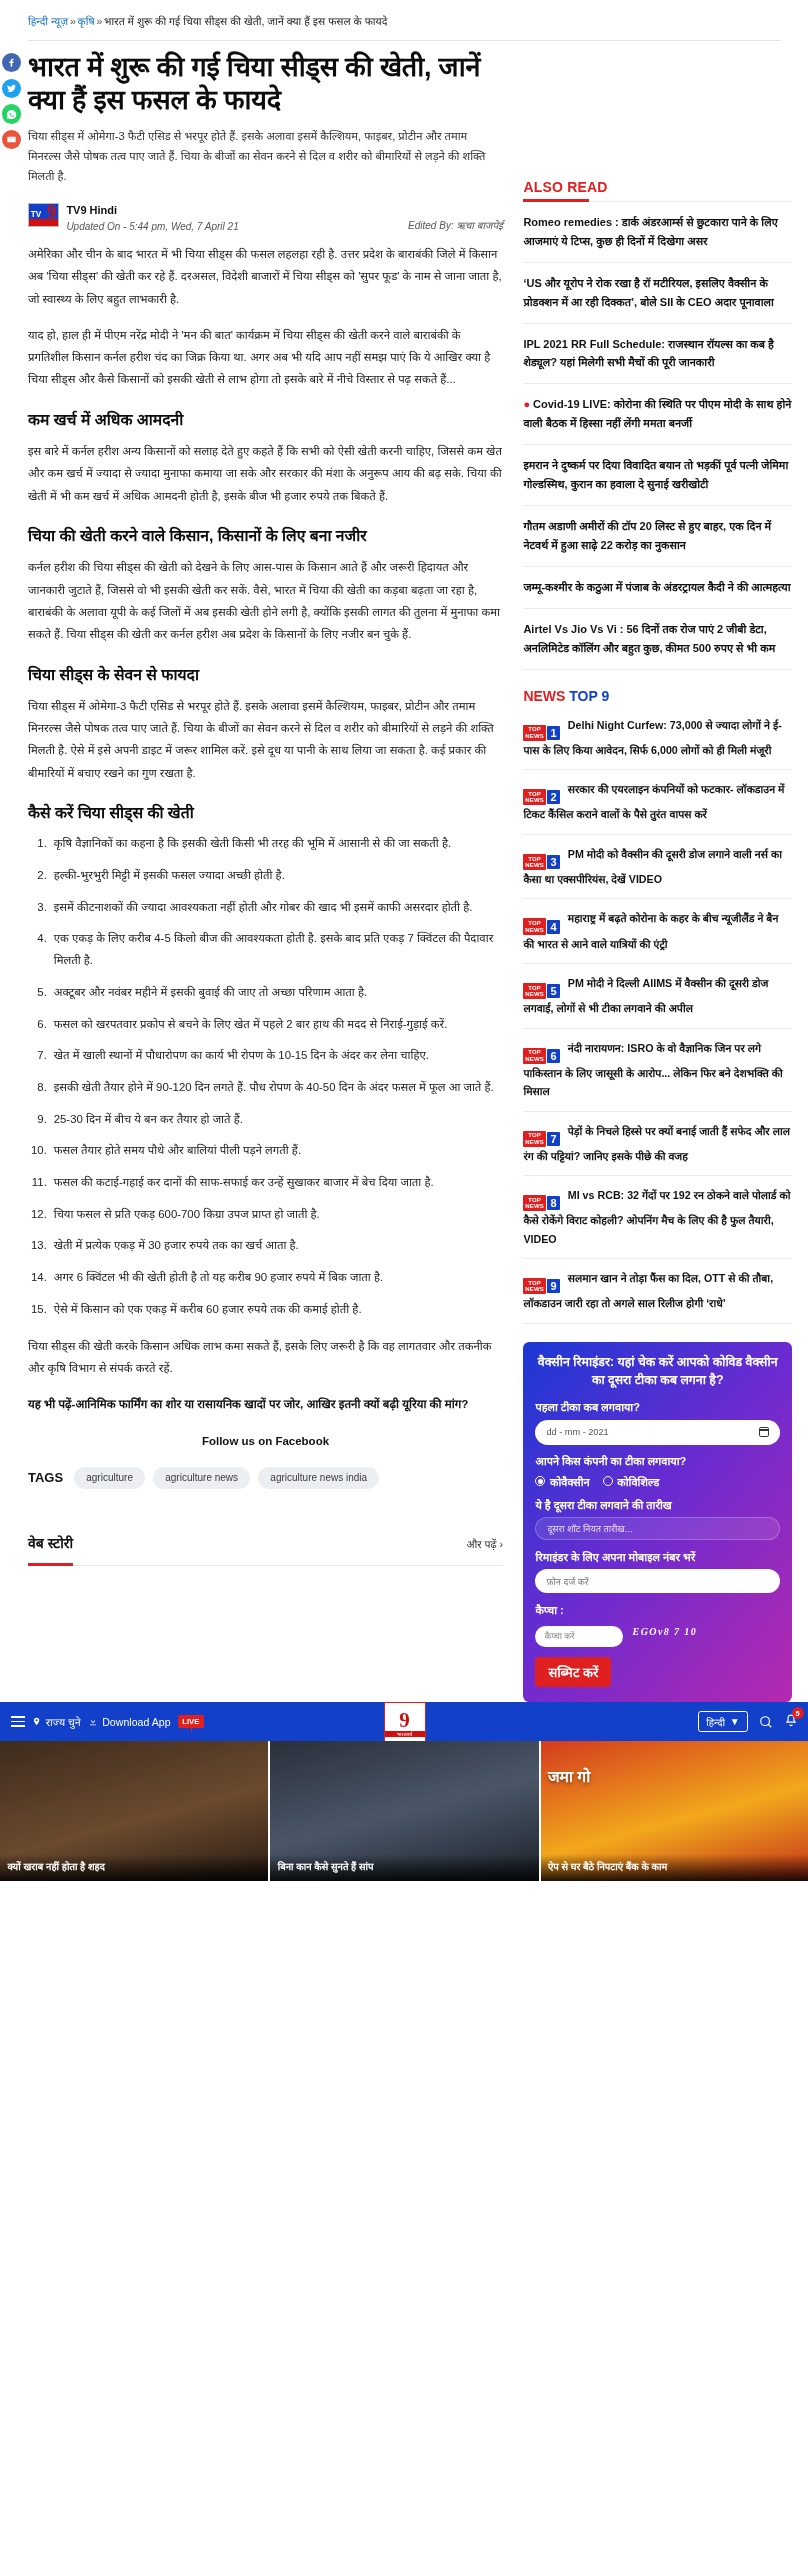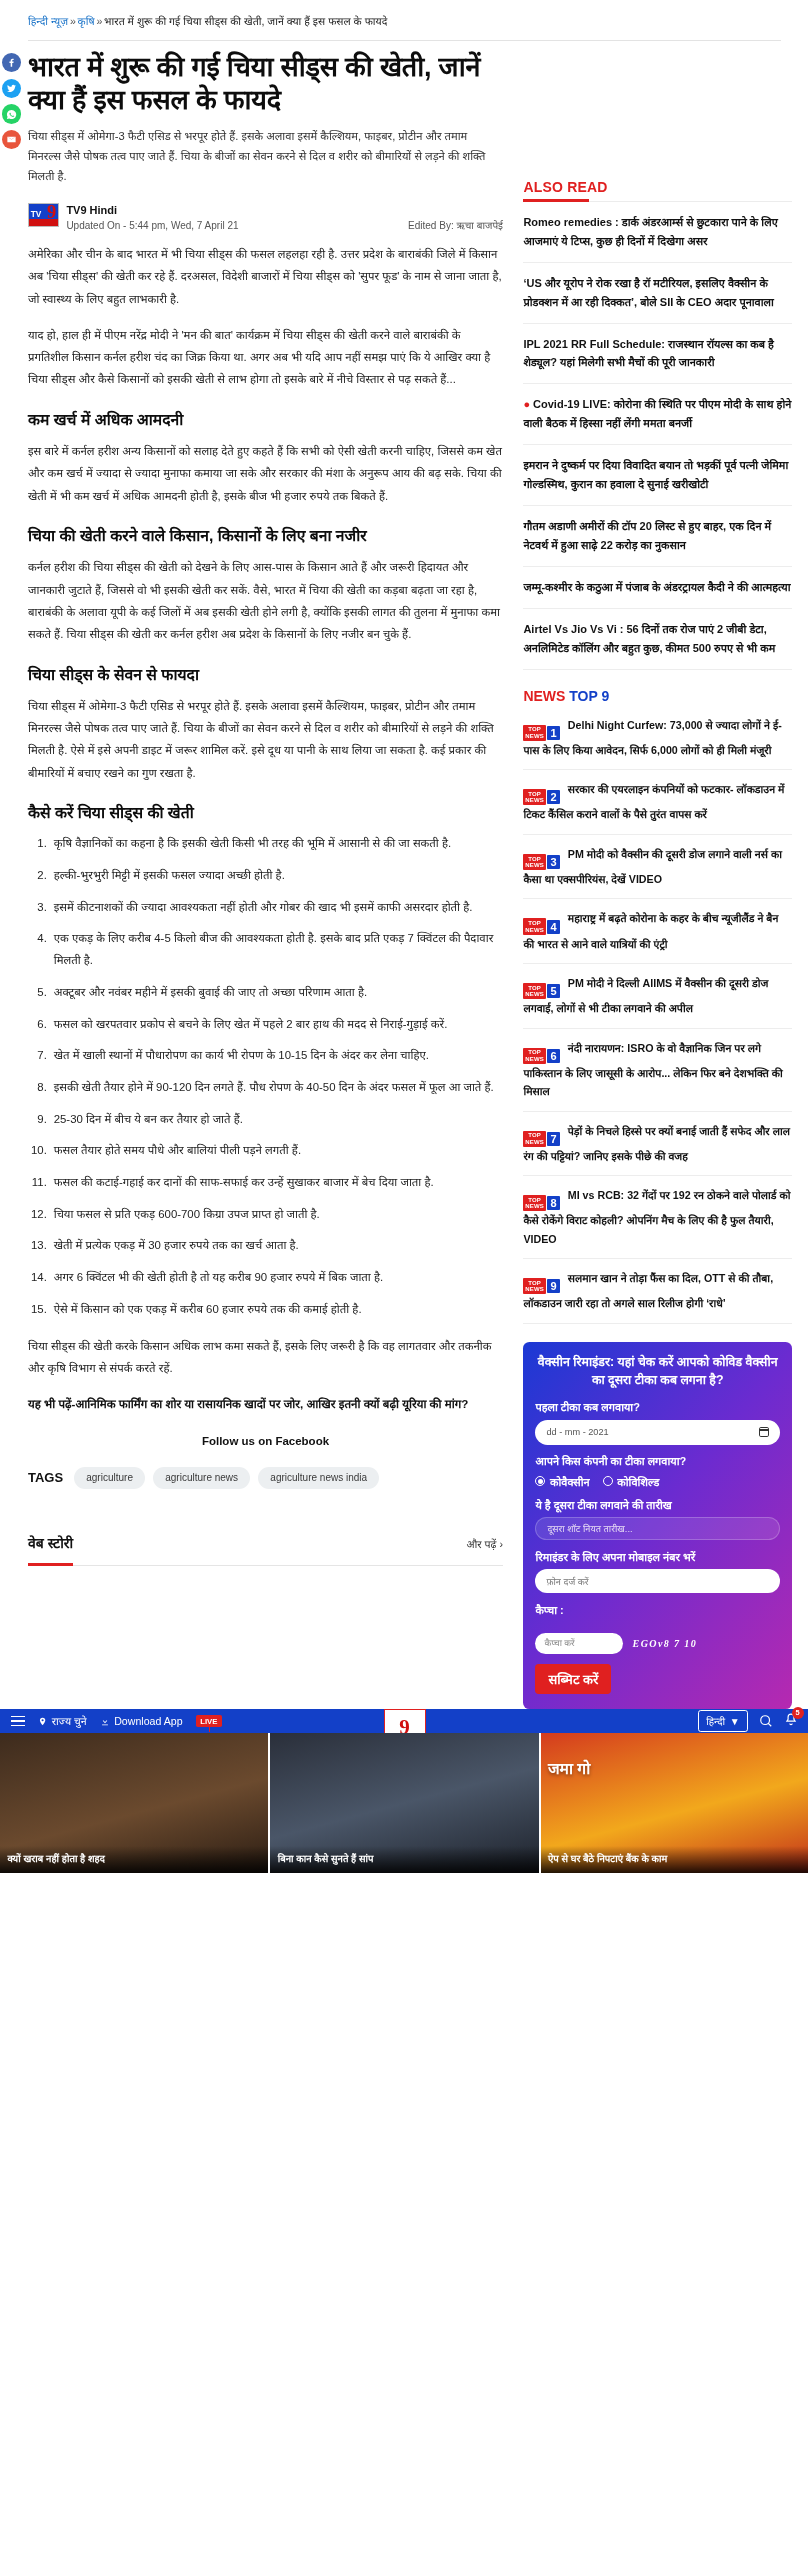--- a/index.html
+++ b/index.html
@@ -83,21 +83,21 @@
   .tv9-logo .red-band { position: absolute; left: 0; right: 0; bottom: 0; height: 6.4px; background: #d01010; }
   .tv9-logo .nine {
     position: absolute; right: 1.8px; top: -1.8px; font-size: 18.4px; font-weight: 800;
     color: #d01010; font-family: "Liberation Serif", serif;
   }
   .tv9-logo .tv {
     position: absolute; left: 1.8px; bottom: 6.4px; font-size: 8.3px; font-weight: 800; color: #fff;
   }
   .byline-text { flex: 1; }
   .byline-name { font-size: 11px; font-weight: 700; color: #111; line-height: 1.4; }
-  .byline-row { display: flex; justify-content: space-between; align-items: center; }
+  .byline-row { display: flex; justify-content: space-between; align-items: flex-end; font-style: italic; }
   .byline-date { font-size: 10px; color: #555; }
   .byline-editor { font-size: 10px; color: #555; text-align: right; white-space: nowrap; }
 
   
   .hero-figure { margin: 3.7px 0 14.7px 0; }
   .hero-img {
     width: 100%; height: 260px; border-radius: 1.8px;
     background:
       radial-gradient(ellipse at 36% 44%, #2b2520 0 11%, #3a322a 11% 17%, rgba(0,0,0,0) 17.5%),
       radial-gradient(ellipse at 36% 44%, #f4f1ec 0 19.5%, rgba(0,0,0,0) 20%),
@@ -238,36 +238,36 @@
   .vax .rad.on:after { content: ""; position: absolute; inset: 1.4px; background: #fff; border-radius: 50%; }
   .vax .ghost-field {
     width: 100%; border-radius: 14.7px; height: 23px; display: flex; align-items: center;
     padding: 0 11px; font-size: 9.2px; color: #e8dcf5;
     background: rgba(255,255,255,0.10); border: 0.9px solid rgba(255,255,255,0.22);
   }
   .vax .white-field {
     width: 100%; background: #fff; border-radius: 14.7px; height: 24px; display: flex;
     align-items: center; padding: 0 11px; font-size: 9.2px; color: #777;
   }
-  .vax .captcha-row { display: flex; align-items: center; gap: 9.2px; margin-top: 16px; }
+  .vax .captcha-row { display: flex; gap: 9.2px; margin-top: 9px; }
   .vax .captcha-in { background:#fff; border-radius:13px; height:21px; width:88px; display:flex; align-items:center; padding:0 9.2px; font-size:8.8px; color:#888; }
   .vax .captcha-code {
     font-size: 10px; font-weight: 800; letter-spacing: 1.4px; color: #fff;
     font-family: "Liberation Serif", serif; font-style: italic;
   }
   .vax .submit-btn {
     margin-top: 10px; background: #e02020; color: #fff; border: 0; border-radius: 3.7px;
     font-size: 13px; font-weight: 700; padding: 6.4px 13px; cursor: pointer;
     font-family: inherit;
   }
 
   
   .bottom-nav {
-    background: #1340c8; height: 24px; display: flex; align-items: center;
-    padding: 0 11px; color: #fff; gap: 13px; position: relative;
+    background: #1340c8; height: 39px; display: flex; align-items: center;
+    padding: 0 11px; color: #fff; gap: 7px; position: relative;
   }
   .bn-item { display: flex; align-items: center; gap: 4.6px; font-size: 10.6px; cursor: pointer; white-space: nowrap; }
   .hamb { display: flex; flex-direction: column; gap: 2.8px; cursor: pointer; }
   .hamb i { display: block; width: 14px; height: 1.7px; background: #fff; }
   .live-chip { background: #e02020; color: #fff; font-size: 7.8px; font-weight: 800; padding: 1.8px 4.6px; border-radius: 1.8px; position: relative; }
   .live-chip:after { content: ""; position: absolute; left: 50%; bottom: -4.6px; width: 1.4px; height: 4.6px; background: #e02020; }
   .bn-logo {
     position: absolute; left: 50%; transform: translateX(-50%); top: 0;
     width: 42px; height: 42px; background: #fff; border: 1.8px solid #e02020;
     display: flex; align-items: center; justify-content: center; flex-direction: column;

